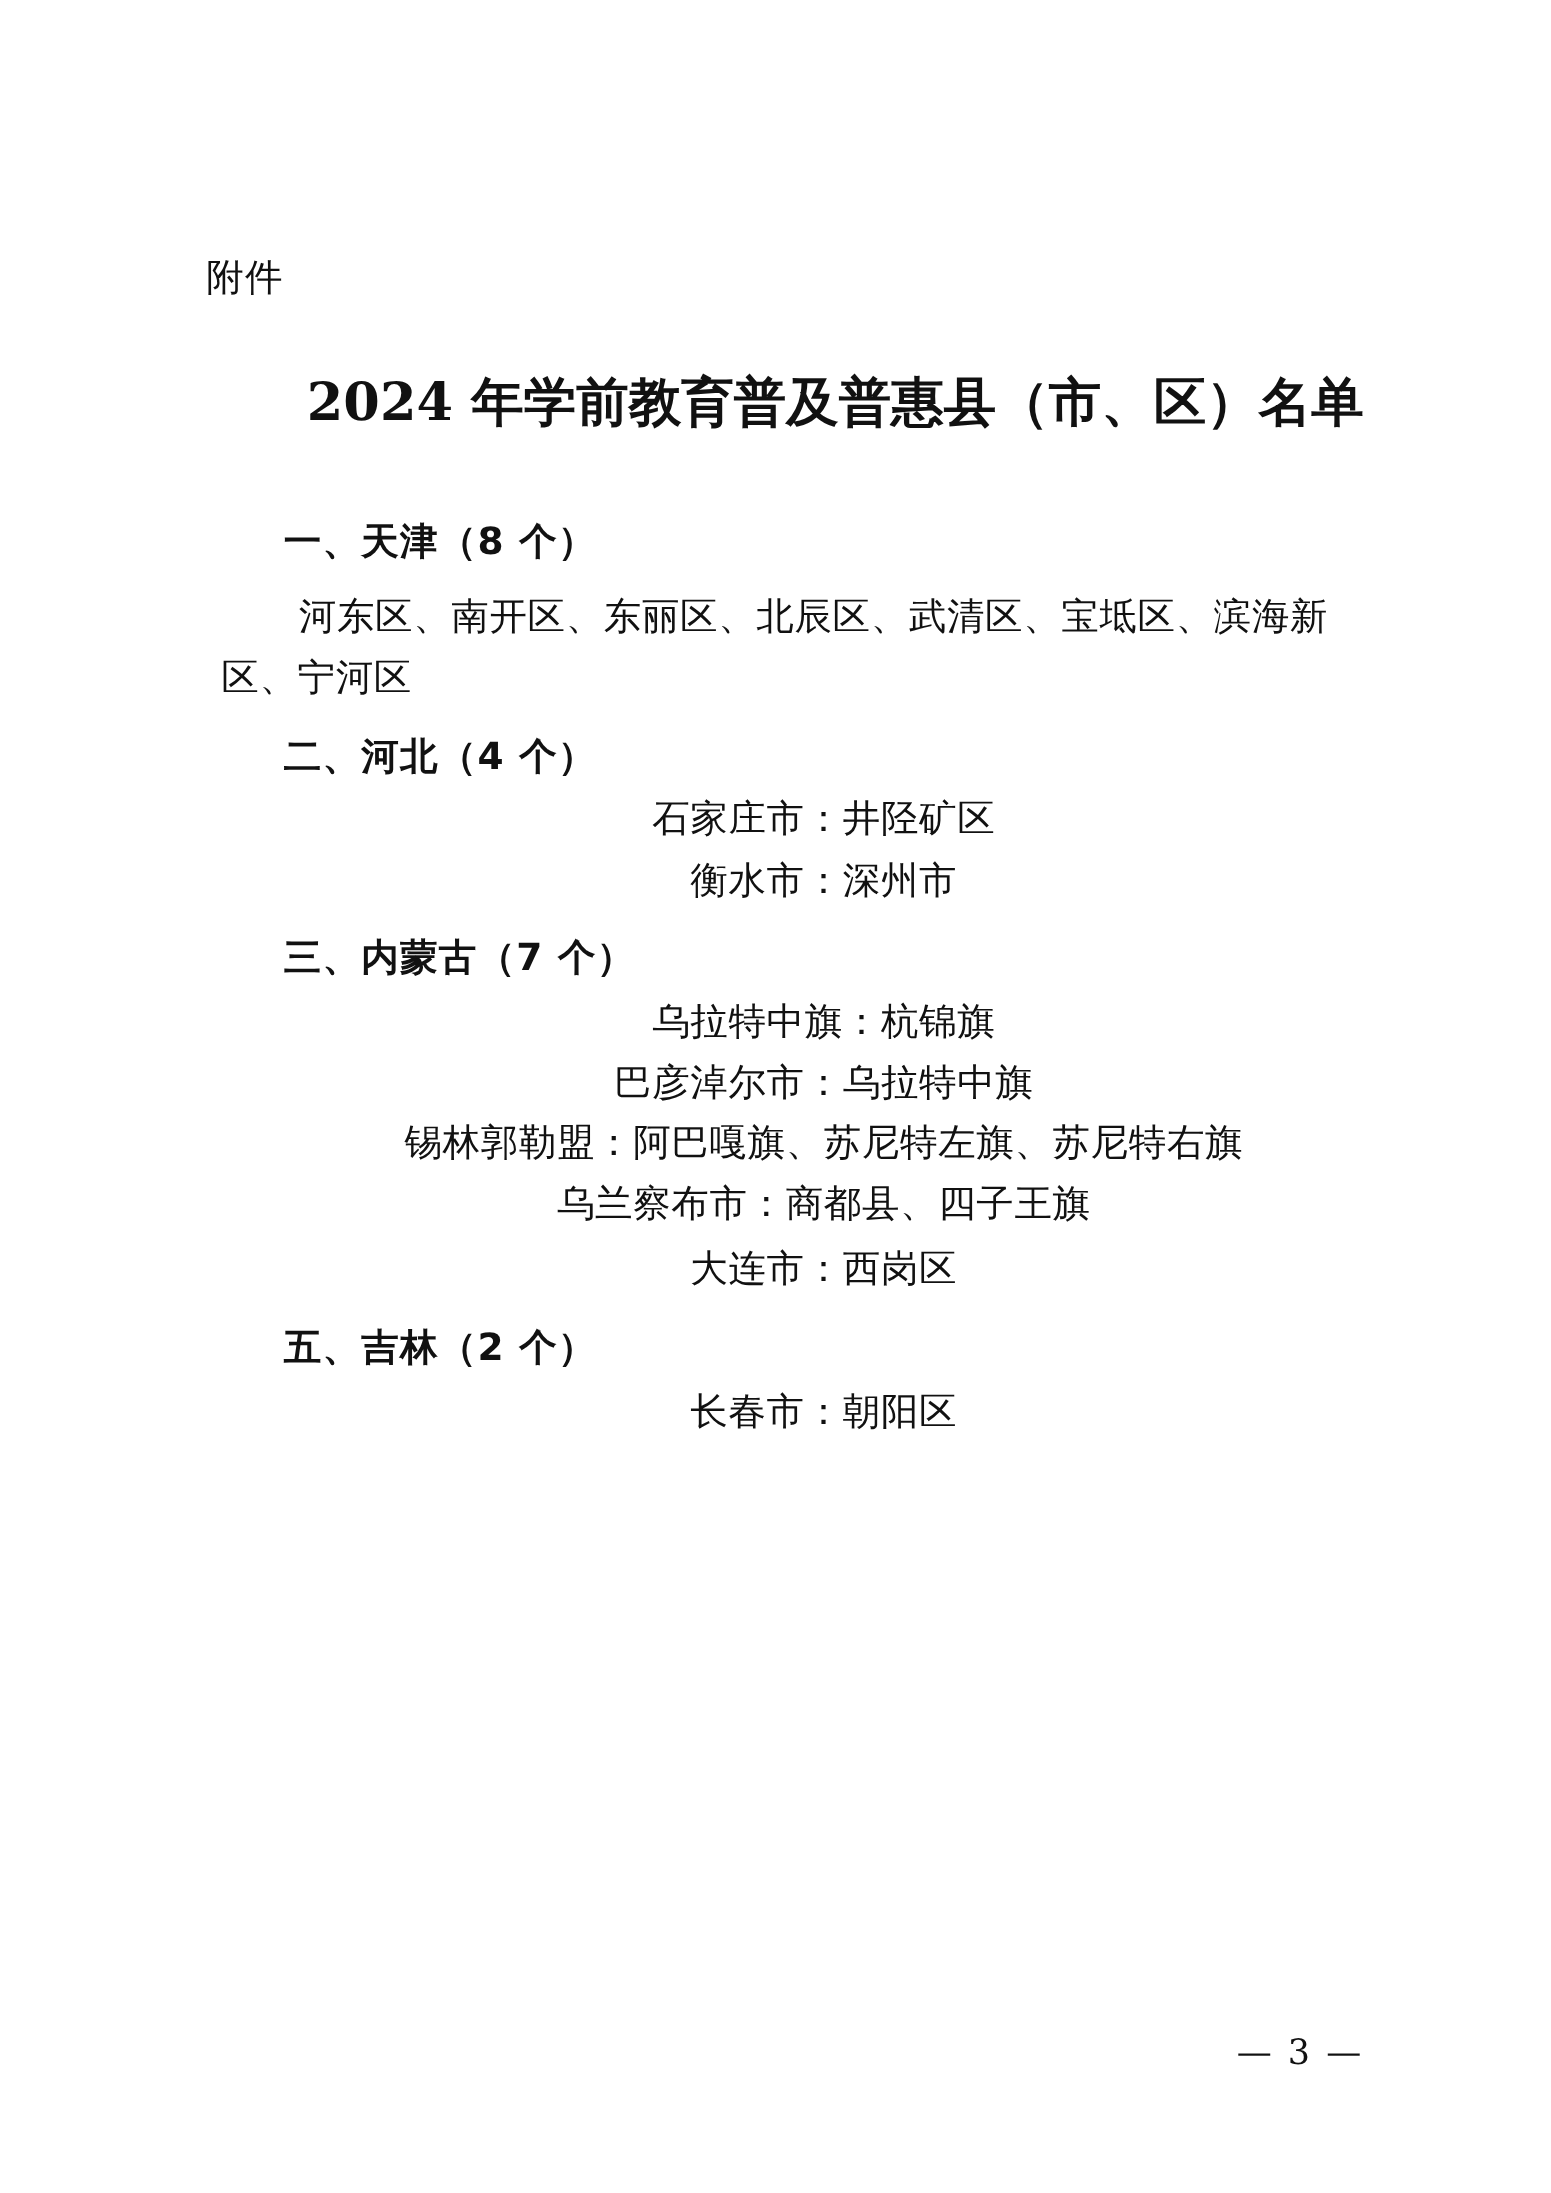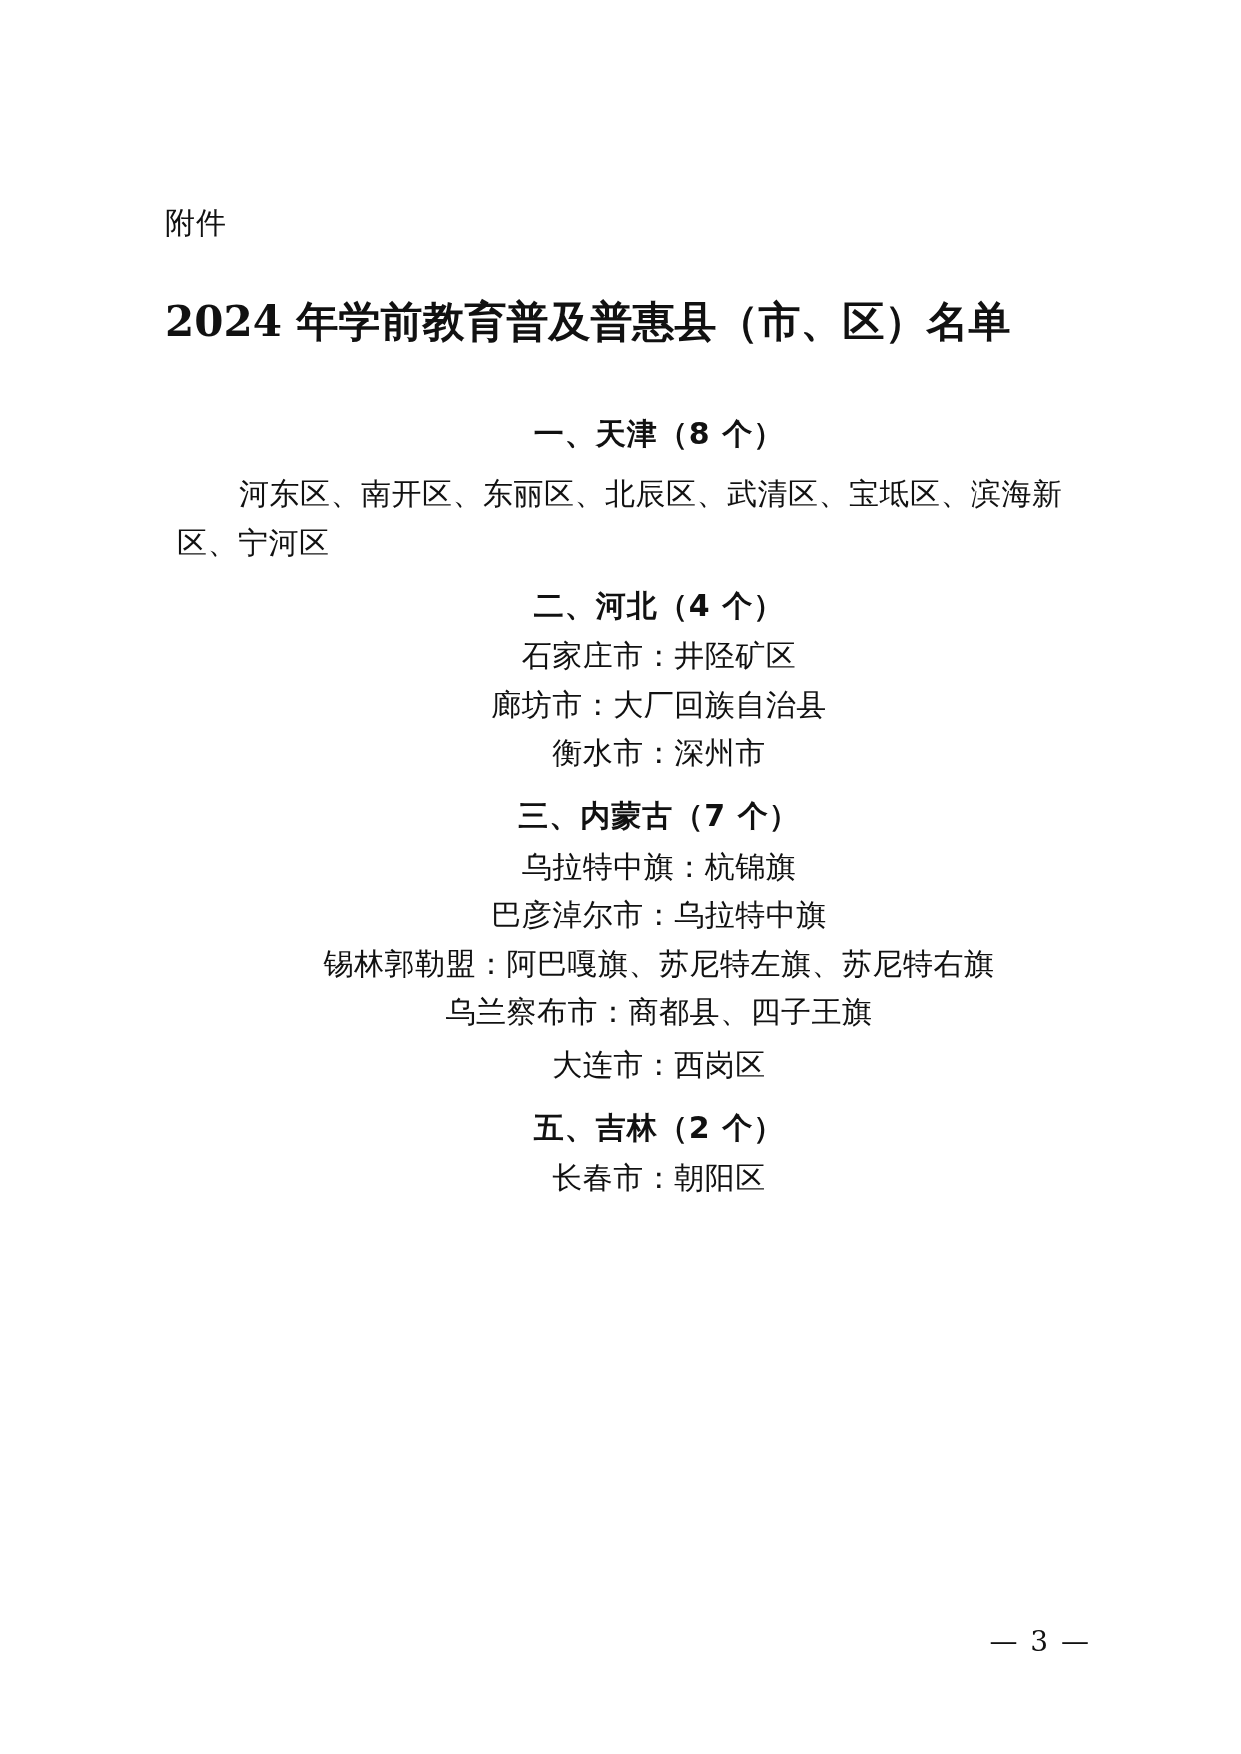--- a/index.html
+++ b/index.html
@@ -28,38 +28,37 @@
     font-size: 30px;
     line-height: 1.5;
     letter-spacing: 1px;
     margin: 0 0 48px 0;
     font-family: "DejaVu Sans", "Liberation Sans", sans-serif;
     font-weight: 400;
   }
   .doc-title {
     font-size: 42px;
     line-height: 1.4;
-    text-align: left;
+    text-align: right;
     margin: 0 0 58px 0;
     font-family: "DejaVu Serif", "Liberation Serif", serif;
     letter-spacing: 0px;
     white-space: nowrap;
   }
   .section {
     margin: 0 0 4px 0;
   }
   .section-heading {
     font-size: 30px;
     line-height: 1.62;
     font-family: "DejaVu Sans", "Liberation Sans", sans-serif;
     font-weight: 700;
     text-indent: 62px;
     letter-spacing: 1px;
     margin: 14px 0 2px 0;
-    text-align: center;
   }
   .section-body {
     font-size: 30px;
     line-height: 1.62;
     text-indent: 62px;
     letter-spacing: 0.5px;
     margin: 12px;
   }
   .entry {
     font-size: 30px;
@@ -89,21 +88,20 @@
   <h1 class="doc-title">2024 年学前教育普及普惠县（市、区）名单</h1>
 
   <div class="section">
     <div class="section-heading">一、天津（8 个）</div>
     <div class="section-body">河东区、南开区、东丽区、北辰区、武清区、宝坻区、滨海新区、宁河区</div>
   </div>
 
   <div class="section">
     <div class="section-heading">二、河北（4 个）</div>
     <div class="entry">石家庄市：井陉矿区</div>
-    <div class="entry">廊坊市：大厂回族自治县</div>
     <div class="entry">衡水市：深州市</div>
   </div>
 
   <div class="section">
     <div class="section-heading">三、内蒙古（7 个）</div>
     <div class="entry">乌拉特中旗：杭锦旗</div>
     <div class="entry">巴彦淖尔市：乌拉特中旗</div>
     <div class="entry">锡林郭勒盟：阿巴嘎旗、苏尼特左旗、苏尼特右旗</div>
     <div class="entry">乌兰察布市：商都县、四子王旗</div>
   </div>

